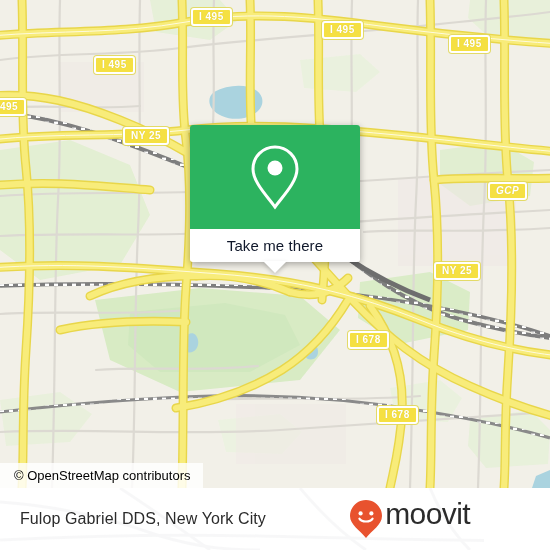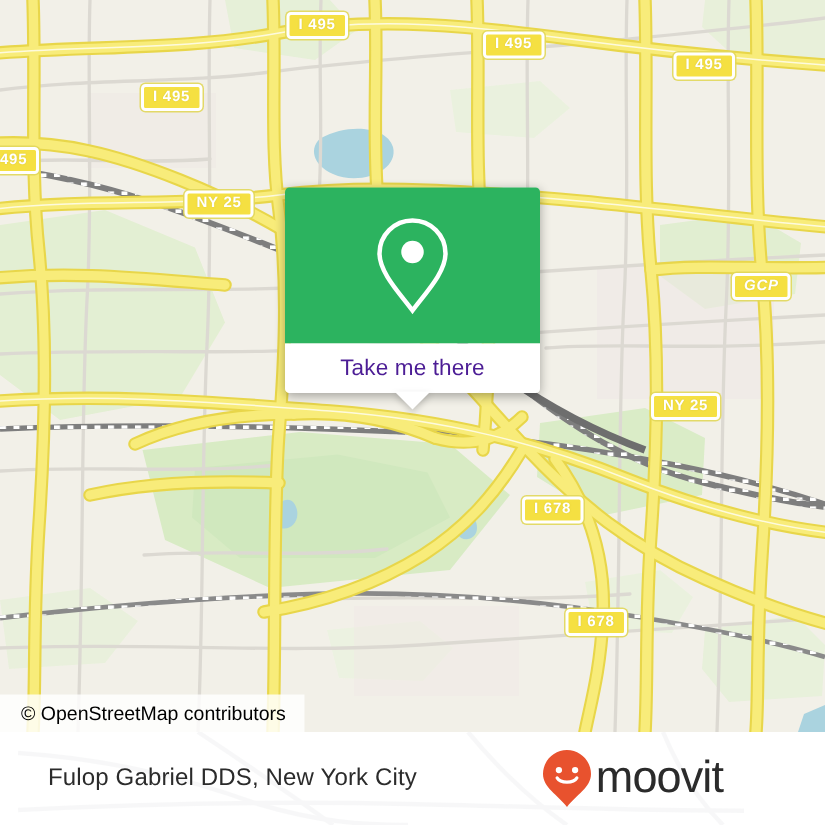--- a/index.html
+++ b/index.html
@@ -55,21 +55,21 @@
     display: flex; align-items: center; justify-content: center;
   }
   .callout-bottom {
     height: 33px;
     background: #ffffff;
     border-radius: 0 0 3px 3px;
     display: flex; align-items: center; justify-content: center;
   }
   .callout-label {
     font-size: 15px;
-    color: #4c1d95;
+    color: #0f172a;
     letter-spacing: .1px;
   }
   .callout-tail {
     position: absolute;
     left: 50%; bottom: -11px;
     margin-left: -12px;
     width: 0; height: 0;
     border-left: 12px solid transparent;
     border-right: 12px solid transparent;
     border-top: 12px solid #ffffff;
@@ -84,21 +84,21 @@
     padding: 0 12px 0 14px;
     display: flex; align-items: center;
     background: rgba(255,255,255,0.82);
     font-size: 13px;
     color: #000000;
   }
 
   
   .footer {
     position: absolute;
-    left: 12px; top: 488px;
+    left: 0; top: 488px;
     width: 484px; height: 62px;
     background: #ffffff;
     display: flex; align-items: center;
     overflow: hidden;
   }
   .footer-ghost {
     position: absolute; left: 0; top: 0; width: 550px; height: 62px;
     opacity: .07;
   }
   .footer-title {
@@ -106,21 +106,21 @@
     margin-left: 20px;
     font-size: 16px;
     color: #2b2b2b;
     letter-spacing: .1px;
     white-space: nowrap;
   }
   .brand {
     position: absolute;
     right: 14px; top: 50%;
     transform: translateY(-50%);
-    display: flex; align-items: center; gap: 2px;
+    display: flex; gap: 2px;
   }
   .brand-word {
     font-size: 30px;
     color: #2b2b2b;
     letter-spacing: -0.6px;
     line-height: 30px;
     font-weight: normal;
   }
 </style>
 </head>

